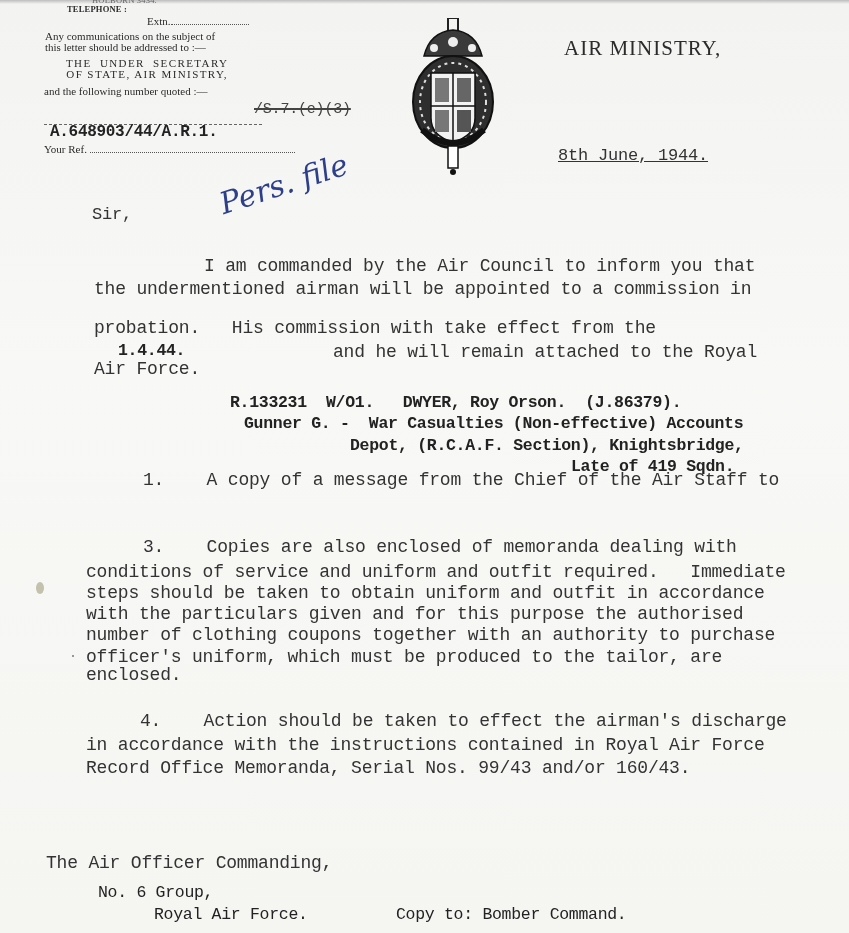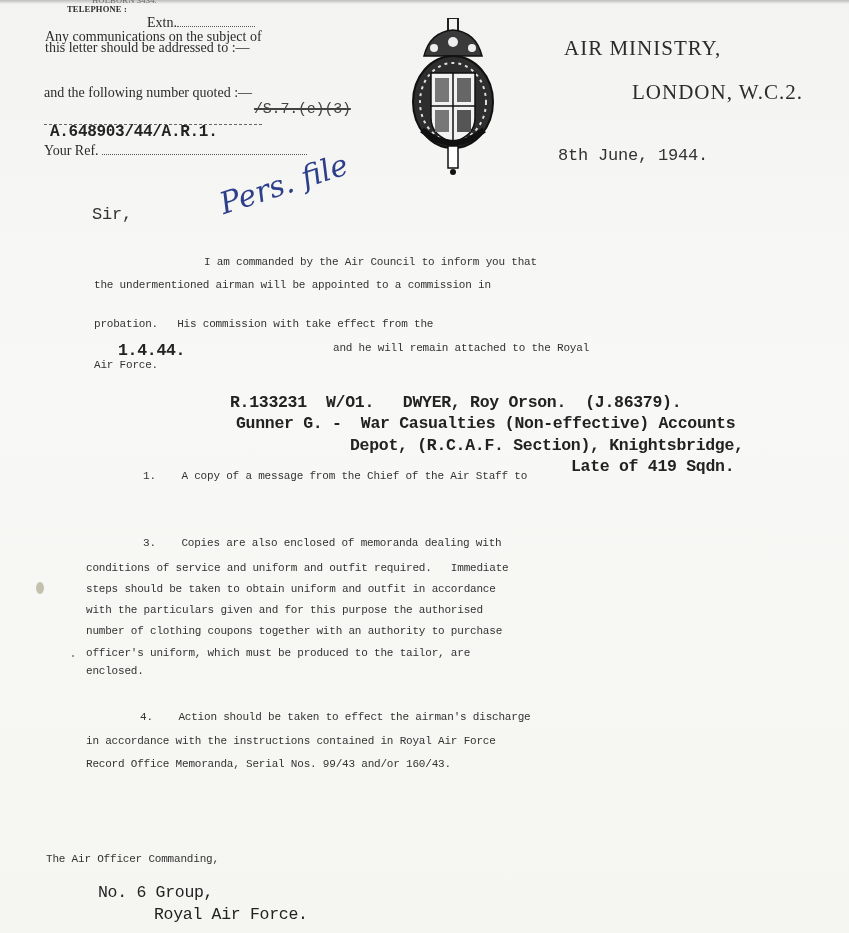--- a/index.html
+++ b/index.html
@@ -13,23 +13,23 @@
     position: absolute; left: 0; top: 0; width: 849px; height: 933px;
     background: linear-gradient(180deg, #f3f3f1 0%, #f8f8f6 40%, #f5f5f2 100%);
   }
   .topshade {
     position: absolute; left: 0; top: 0; width: 849px; height: 4px;
     background: linear-gradient(180deg, #bdbdbd, rgba(240,240,240,0));
   }
   .abs { position: absolute; white-space: pre; }
   .printed { font-family: "Liberation Serif", "DejaVu Serif", serif; color: #2b2b2b; }
   .tiny { font-size: 8.5px; letter-spacing: 0.2px; }
-  .small { font-size: 14px; }
+  .small { font-size: 11px; }
   .caps { letter-spacing: 1.4px; }
-  .typed { font-family: "Liberation Mono", "DejaVu Sans Mono", monospace; color: #333; font-size: 11px; letter-spacing: -0.2px; }
+  .typed { font-family: "Liberation Mono", "DejaVu Sans Mono", monospace; color: #333; font-size: 18px; letter-spacing: -0.2px; }
   .typed-dark { font-family: "Liberation Mono", "DejaVu Sans Mono", monospace; color: #222; font-size: 16.5px; letter-spacing: -0.3px; font-weight: bold; }
   .head-big { font-family: "Liberation Serif", "DejaVu Serif", serif; font-size: 21px; letter-spacing: 1px; color: #2b2b2b; }
   .dotline { border-bottom: 1px dotted #555; display: inline-block; }
   .strike { text-decoration: line-through; text-decoration-thickness: 2px; }
   .handwriting {
     font-family: "DejaVu Serif", serif; font-style: italic; color: #2d3f8a;
     font-size: 30px; transform: rotate(-18deg); transform-origin: left bottom;
   }
   .stain { position: absolute; border-radius: 50%; }
 </style>
@@ -41,20 +41,21 @@
 
   <div class="stain" style="left:36px;top:582px;width:8px;height:12px;background:#b7b39a;opacity:.8;"></div>
   <div class="stain" style="left:72px;top:655px;width:2px;height:2px;background:#777;"></div>
 
   <div class="abs printed tiny" style="left:92px;top:-5px;color:#666;">HOLBORN 3434.</div>
   <div class="abs printed tiny" style="left:67px;top:4px;font-weight:bold;">TELEPHONE :</div>
   <div class="abs printed small" style="left:147px;top:15px;"><span>Extn.</span><span class="dotline" style="width:78px;"></span></div>
 
   <div class="abs printed small" style="left:45px;top:31px;line-height:11px;"><div>Any communications on the subject of</div><div>this letter should be addressed to :—</div></div>
 
+  <div class="abs printed small caps" style="left:66px;top:58px;line-height:11px;text-align:center;"><div>THE  UNDER  SECRETARY</div><div>OF STATE, AIR MINISTRY,</div></div>
 
   <div class="abs printed small" style="left:44px;top:85px;">and the following number quoted :—</div>
 
   <div class="abs typed strike" style="left:254px;top:101px;font-size:15px;color:#444;">/S.7.(e)(3)</div>
 
   <div class="abs" style="left:44px;top:124px;width:218px;border-top:1px dashed #666;"></div>
   <div class="abs typed-dark" style="left:50px;top:123px;font-size:16px;">A.648903/44/A.R.1.</div>
 
   <div class="abs printed small" style="left:44px;top:143px;"><span>Your Ref.</span> <span class="dotline" style="width:205px;"></span></div>
 
@@ -74,53 +75,53 @@
       <rect x="47" y="60" width="14" height="24" fill="#666"></rect>
       <rect x="25" y="92" width="14" height="22" fill="#777"></rect>
       <rect x="47" y="92" width="14" height="22" fill="#555"></rect>
       <path d="M12 112 Q43 138 74 112" fill="none" stroke="#111" stroke-width="6"></path>
       <rect x="38" y="128" width="10" height="22" fill="#fff" stroke="#111" stroke-width="1.5"></rect>
       <circle cx="43" cy="154" r="3" fill="#111"></circle>
     </svg>
   </div>
 
   <div class="abs head-big" style="left:564px;top:36px;">AIR MINISTRY,</div>
-  <div class="abs head-big" style="left:632px;top:80px;">LONDON, W.C.2.</div>
-  <div class="abs typed" style="left:558px;top:146px;font-size:17px;">8th June, 1944.</div>
+  <div class="abs typed" style="left:558px;top:146px;font-size:17px;text-decoration:underline;">8th June, 1944.</div>
 
   <div class="abs handwriting" style="left:226px;top:186px;">Pers. file</div>
 
   <div class="abs typed" style="left:92px;top:205px;font-size:17px;">Sir,</div>
 
   <div class="abs typed" style="left:204px;top:256px;">I am commanded by the Air Council to inform you that</div>
   <div class="abs typed" style="left:94px;top:279px;">the undermentioned airman will be appointed to a commission in</div>
   <div class="abs typed" style="left:94px;top:318px;">probation.   His commission with take effect from the</div>
   <div class="abs typed-dark" style="left:118px;top:341px;">1.4.44.</div>
   <div class="abs typed" style="left:333px;top:342px;">and he will remain attached to the Royal</div>
   <div class="abs typed" style="left:94px;top:359px;">Air Force.</div>
 
   <div class="abs typed-dark" style="left:230px;top:393px;">R.133231  W/O1.   DWYER, Roy Orson.  (J.86379).</div>
-  <div class="abs typed-dark" style="left:236px;top:414px;text-align:right;">Gunner G. -  War Casualties (Non-effective) Accounts</div>
+  <div class="abs typed-dark" style="left:244px;top:414px;text-align:right;">Gunner G. -  War Casualties (Non-effective) Accounts</div>
   <div class="abs typed-dark" style="left:350px;top:436px;">Depot, (R.C.A.F. Section), Knightsbridge,</div>
   <div class="abs typed-dark" style="left:571px;top:457px;">Late of 419 Sqdn.</div>
 
   <div class="abs typed" style="left:143px;top:470px;">1.    A copy of a message from the Chief of the Air Staff to</div>
 
   <div class="abs typed" style="left:143px;top:537px;">3.    Copies are also enclosed of memoranda dealing with</div>
   <div class="abs typed" style="left:86px;top:562px;">conditions of service and uniform and outfit required.   Immediate</div>
   <div class="abs typed" style="left:86px;top:583px;">steps should be taken to obtain uniform and outfit in accordance</div>
   <div class="abs typed" style="left:86px;top:604px;">with the particulars given and for this purpose the authorised</div>
   <div class="abs typed" style="left:86px;top:625px;">number of clothing coupons together with an authority to purchase</div>
   <div class="abs typed" style="left:86px;top:647px;">officer's uniform, which must be produced to the tailor, are</div>
   <div class="abs typed" style="left:86px;top:665px;">enclosed.</div>
 
   <div class="abs typed" style="left:140px;top:711px;">4.    Action should be taken to effect the airman's discharge</div>
   <div class="abs typed" style="left:86px;top:735px;">in accordance with the instructions contained in Royal Air Force</div>
   <div class="abs typed" style="left:86px;top:758px;">Record Office Memoranda, Serial Nos. 99/43 and/or 160/43.</div>
 
   <div class="abs typed" style="left:46px;top:853px;">The Air Officer Commanding,</div>
   <div class="abs typed-dark" style="left:98px;top:883px;font-weight:normal;">No. 6 Group,</div>
   <div class="abs typed-dark" style="left:154px;top:905px;font-weight:normal;">Royal Air Force.</div>
+  <div class="abs typed-dark" style="left:396px;top:905px;font-weight:normal;">Copy to: Bomber Command.</div>
 
   <div class="abs" style="left:56px;top:921px;width:24px;height:14px;">
     
   </div>
 </div>
 
 </body></html>

